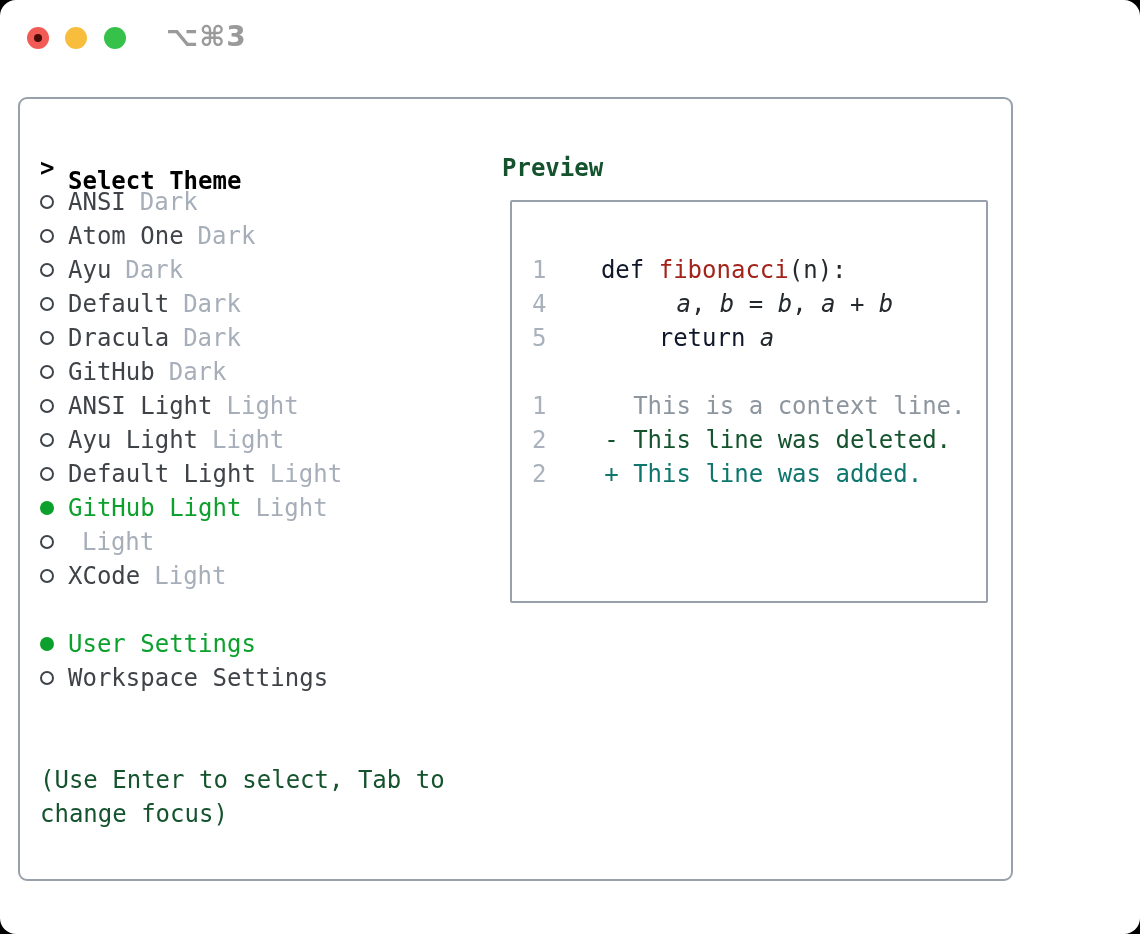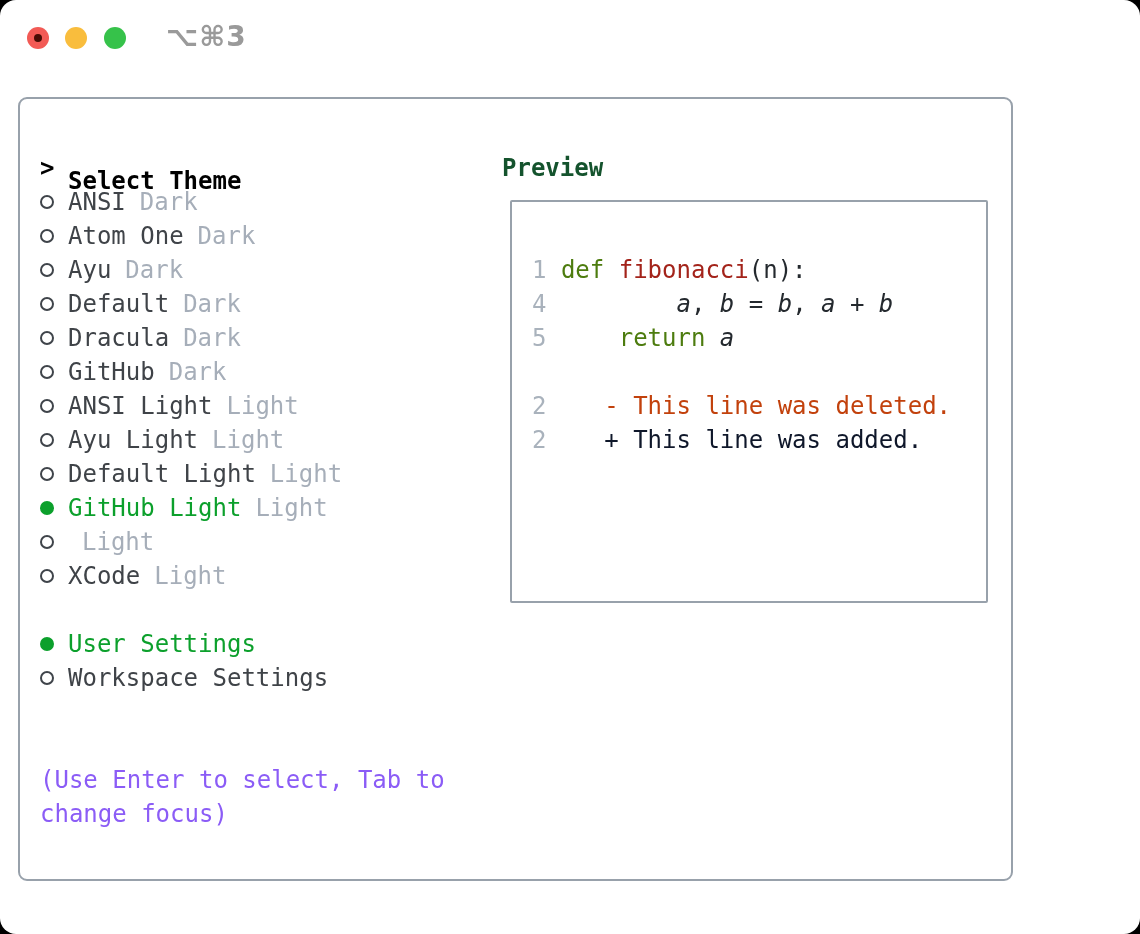--- a/index.html
+++ b/index.html
@@ -35,40 +35,40 @@
   .leftcol{position:absolute;left:20px;top:52px;}
   .ind{display:inline-flex;width:28px;align-items:center;flex:none;}
   .circle{width:14px;height:14px;border:2px solid #3f444a;border-radius:50%;box-sizing:border-box;}
   .prompt{font-weight:bold;color:#000;}
   .list-title{font-weight:bold;color:#000;margin-top:26px;}
   .name{color:#3f4348;}
   .variant{color:#a6aeb9;margin-left:14px;}
   .selected .circle{background:#0ca02c;border-color:#0ca02c;}
   .selected .name{color:#0ca02c;}
   .section-title{color:#0b0d0f;}
-  .hint{position:absolute;left:20px;top:664px;color:#8b5cf6;font-size:24px;line-height:34px;white-space:pre;}
+  .hint{position:absolute;left:20px;top:664px;color:#14532d;font-size:24px;line-height:34px;white-space:pre;}
   
   .preview-title{position:absolute;left:482px;top:52px;height:34px;line-height:34px;font-weight:bold;color:#14532d;font-size:24px;}
   .previewbox{
     position:absolute;left:490px;top:101px;width:478px;height:403px;
     border:2px solid #98a1ab;border-radius:2px;box-sizing:border-box;
     overflow:hidden;background:#fff;
   }
   .codearea{padding:51px 0 0 20px;}
   .code-line{height:34px;line-height:34px;white-space:pre;font-size:24px;color:#24292e;}
   .seg-ln{color:#a9b2bc;}
-  .seg-kw{color:#4d7c0f;}
+  .seg-kw{color:#0f172a;margin-left:40px;}
   .seg-fn{color:#a3231a;}
   .seg-num{color:#08807c;}
   .seg-bi{color:#1486c4;}
   .seg-pl{color:#24292e;}
   .seg-it{color:#24292e;font-style:italic;}
   .seg-ctx{color:#8d959e;}
-  .seg-del{color:#c2410c;}
-  .seg-add{color:#0f172a;}
+  .seg-del{color:#14532d;}
+  .seg-add{color:#0f766e;}
 </style>
 </head>
 <body>
 
 <div class="window">
 
   <div class="titlebar">
     <div class="light red"></div>
     <div class="light yellow"></div>
     <div class="light green"></div>
@@ -158,19 +158,20 @@
     <div class="hint"><span>(Use Enter to select, Tab to</span><br><span>change focus)</span></div>
 
     <div class="preview-title">Preview</div>
 
     <div class="previewbox">
       <div class="codearea">
           <div class="code-line"><span class="seg-ln">1 </span><span class="seg-kw">def </span><span class="seg-fn">fibonacci</span><span class="seg-pl">(n):</span></div>
           <div class="code-line"><span class="seg-ln">4 </span><span class="seg-pl">        </span><span class="seg-it">a</span><span class="seg-pl">, </span><span class="seg-it">b</span><span class="seg-pl"> = </span><span class="seg-it">b</span><span class="seg-pl">, </span><span class="seg-it">a</span><span class="seg-pl"> + </span><span class="seg-it">b</span></div>
           <div class="code-line"><span class="seg-ln">5 </span><span class="seg-pl">    </span><span class="seg-kw">return</span><span class="seg-pl"> </span><span class="seg-it">a</span></div>
           <div class="code-line"></div>
+          <div class="code-line"><span class="seg-ln">1</span><span class="seg-pl">      </span><span class="seg-ctx">This is a context line.</span></div>
           <div class="code-line"><span class="seg-ln">2</span><span class="seg-pl">    </span><span class="seg-del">- This line was deleted.</span></div>
           <div class="code-line"><span class="seg-ln">2</span><span class="seg-pl">    </span><span class="seg-add">+ This line was added.</span></div>
         </div>
     </div>
 
   </div>
 </div>
 
 </body></html>

